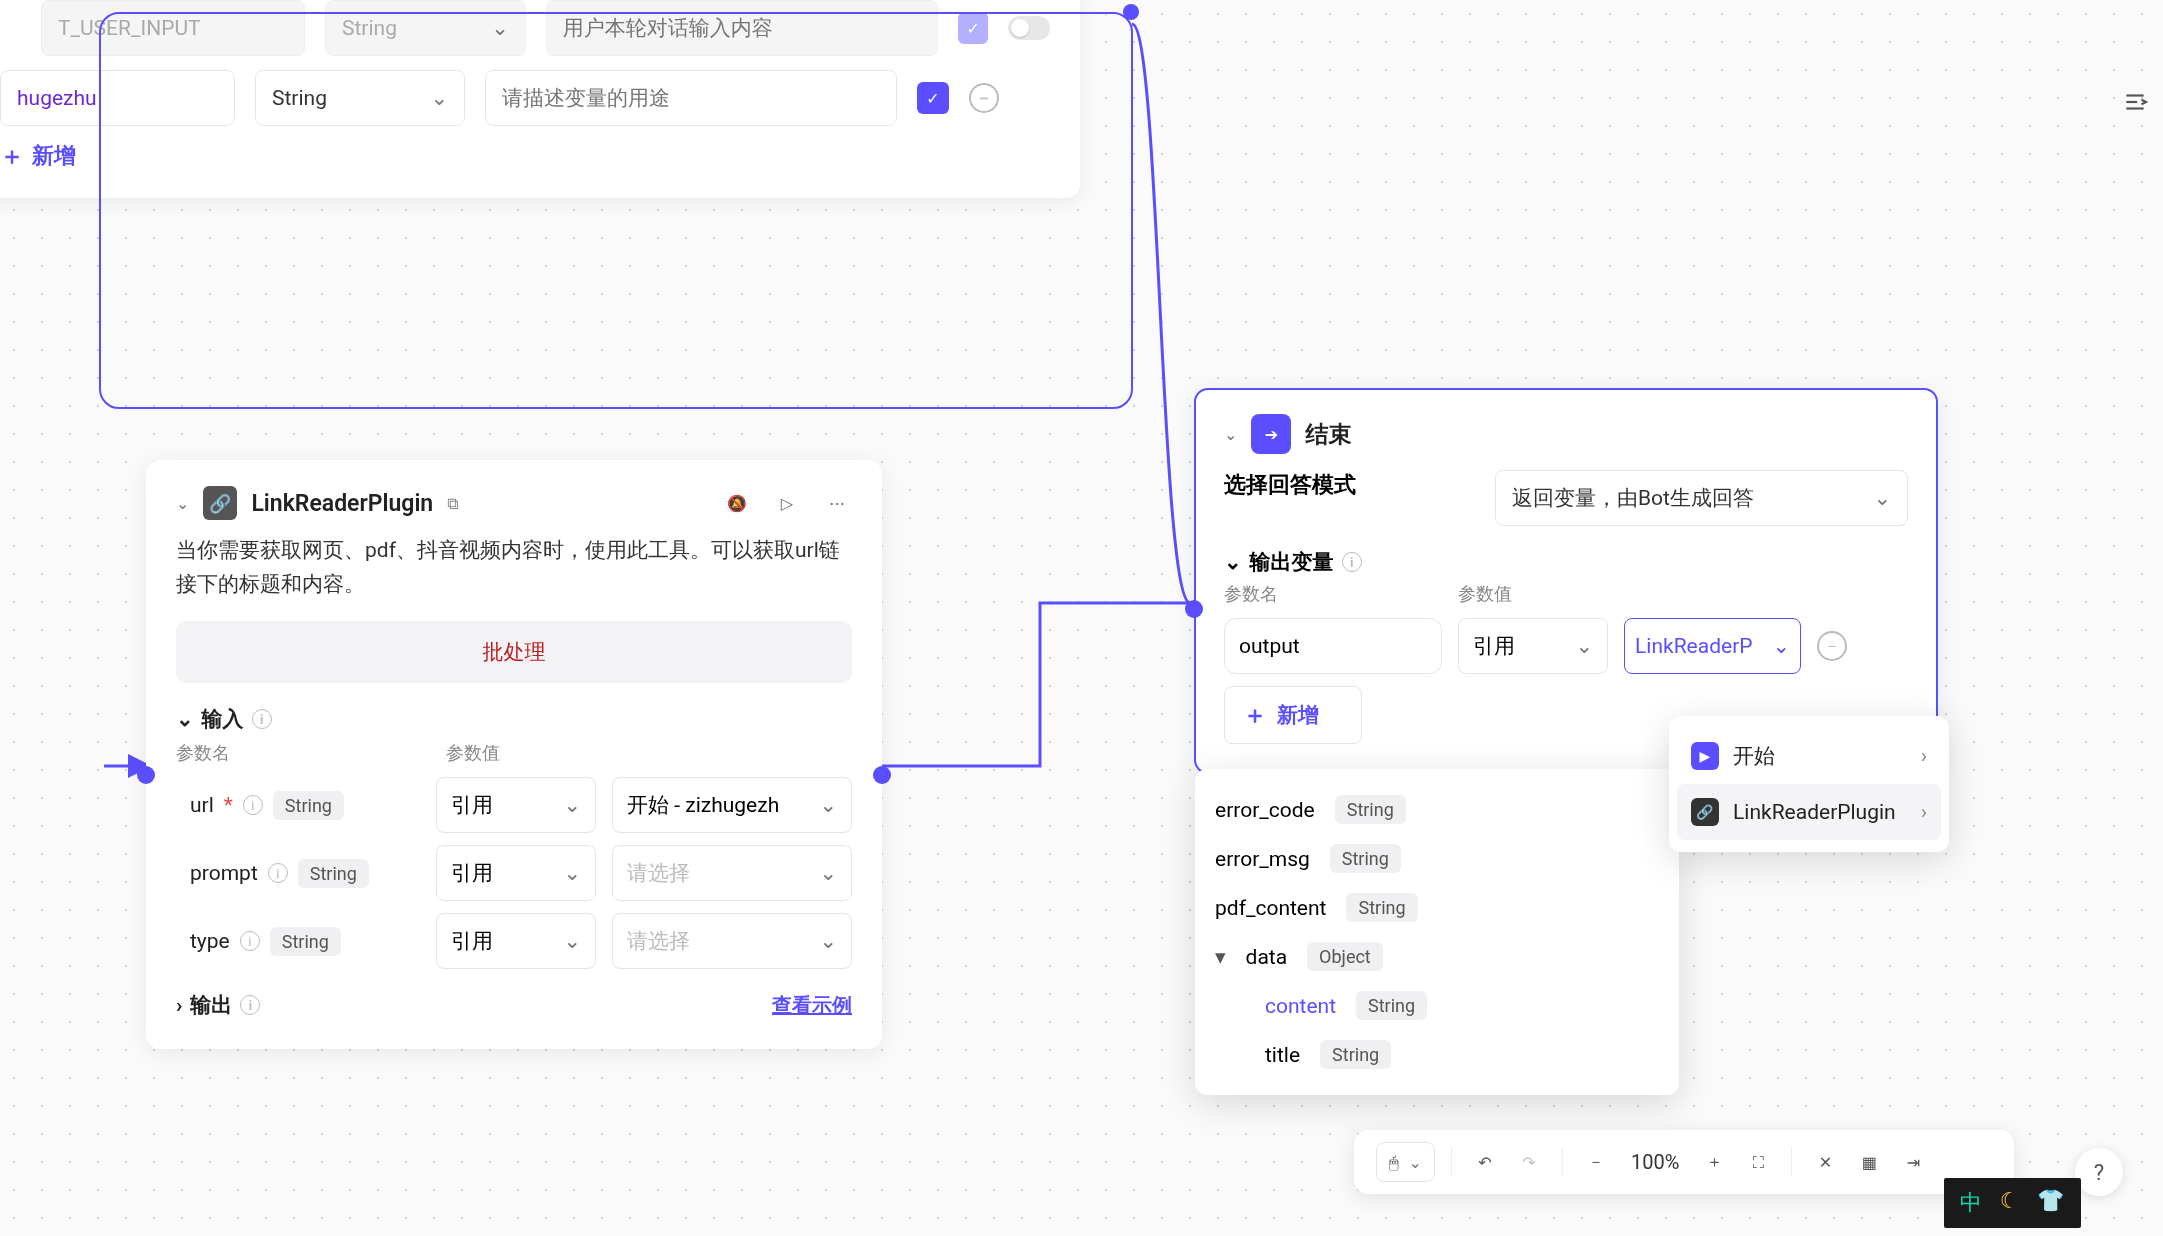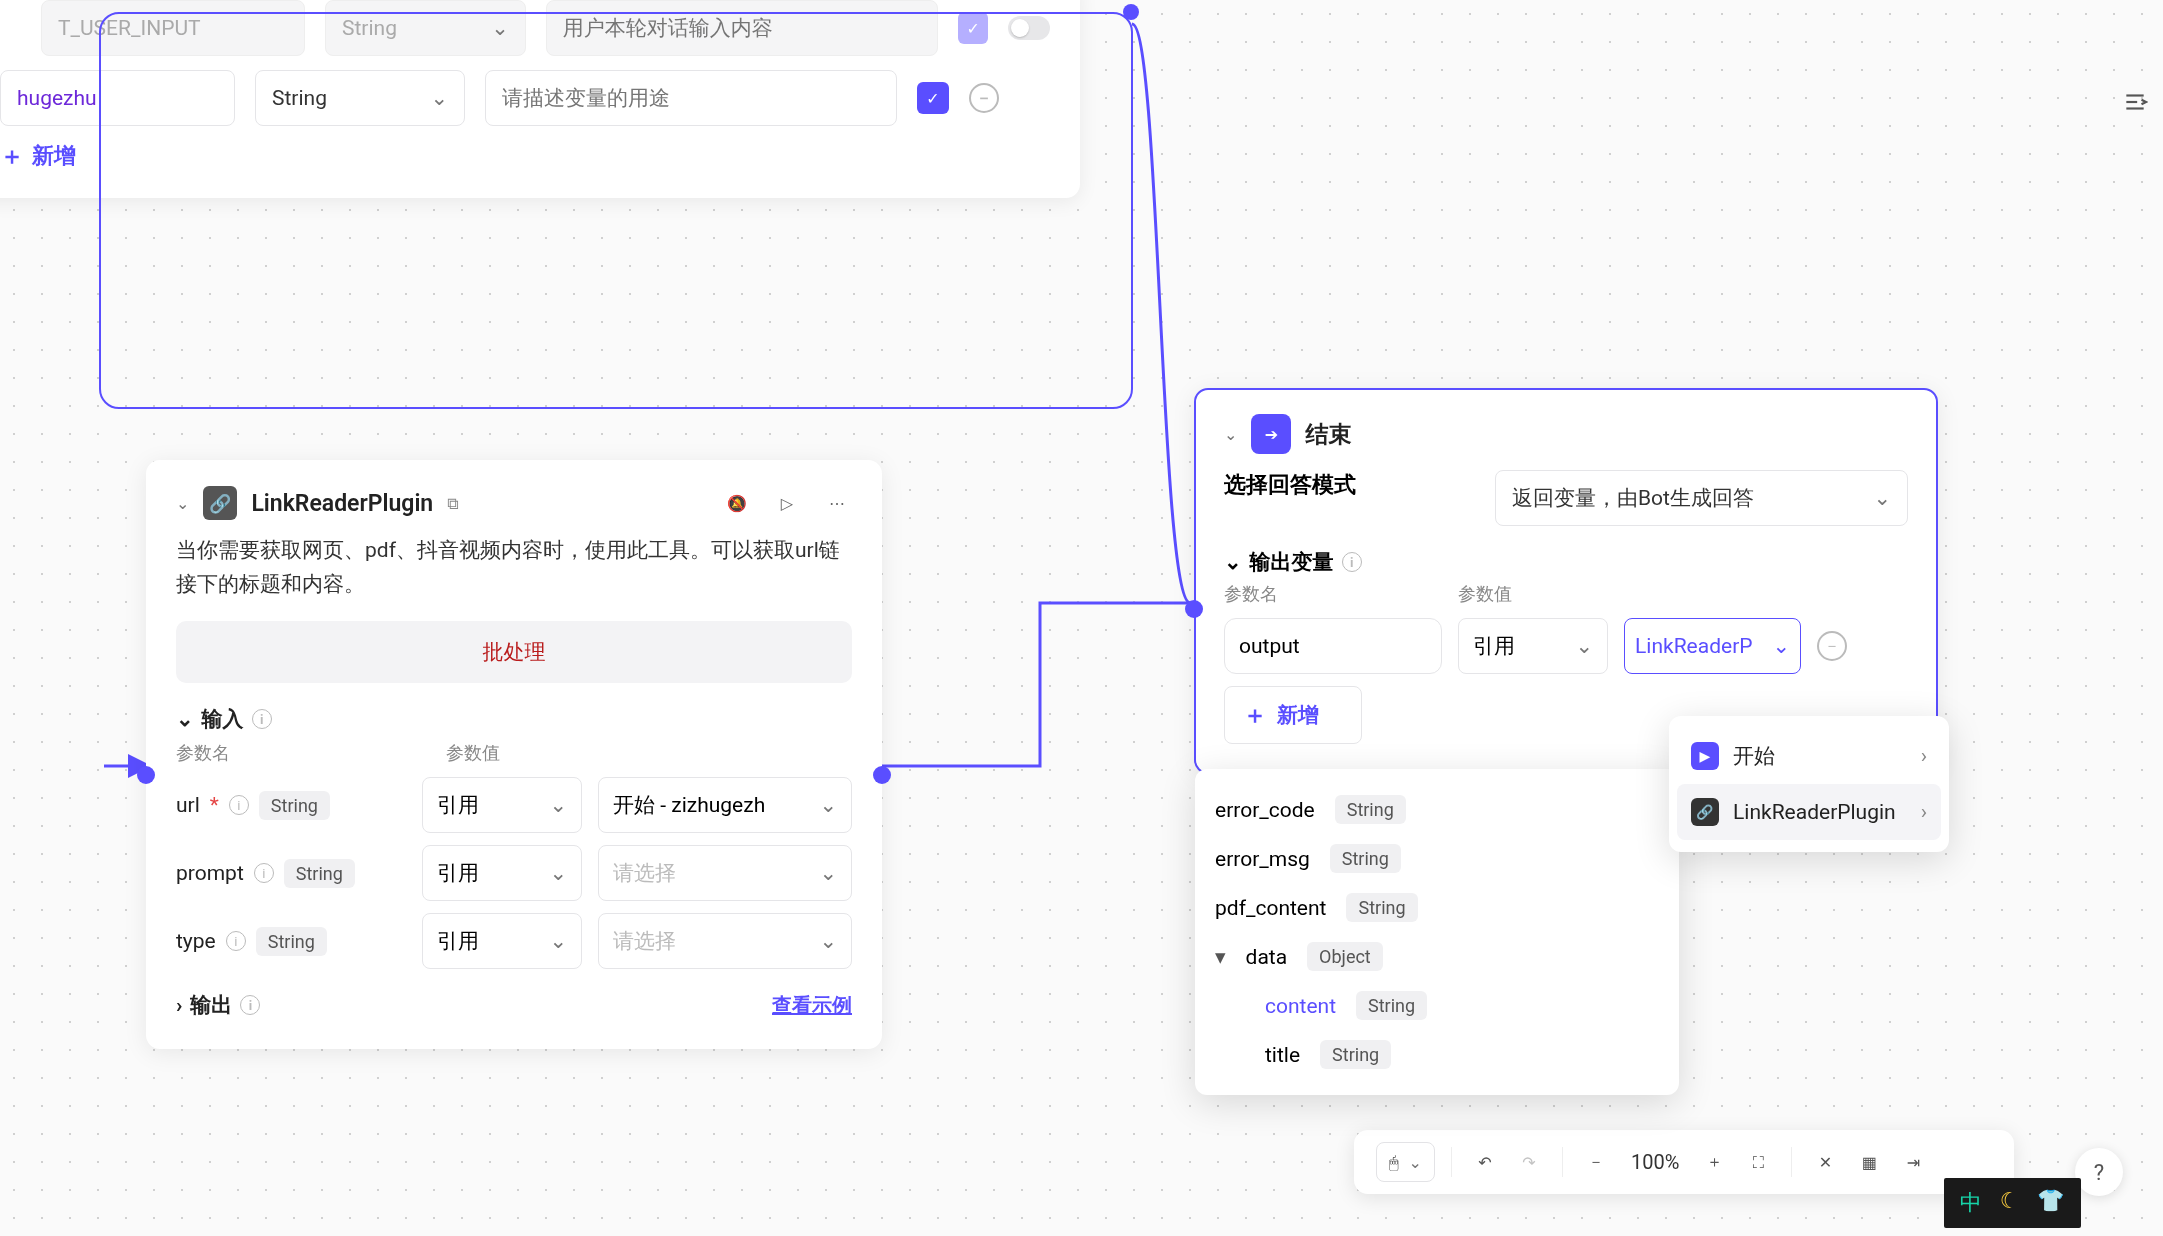--- a/index.html
+++ b/index.html
@@ -104,21 +104,21 @@
   display:flex; align-items:center; gap:8px; font-size:21px; font-weight:700; color:#222;
 }
 .sec-hdr .chev-toggle { transform: none; }
 .info-circ {
   width:20px; height:20px; border-radius:50%; border:1.5px solid #bbb; color:#bbb; font-size:13px;
   display:inline-flex; align-items:center; justify-content:center;
 }
 .subhdr-row { display:flex; gap:40px; font-size:18px; color:#888; margin: 8px 0 12px 0;}
 .param-grid { display:flex; flex-direction:column; gap:12px;}
 .param-row { display:flex; align-items:center; gap:16px;}
-.param-name { width: 230px; display:flex; align-items:center; gap:10px; font-size:21px; color:#222;}
+.param-name { width: 230px; display:flex; align-items:center; gap:10px; font-size:21px; color:#222;margin-left:14px;}
 .req { color:#e54545; }
 .badge {
   background:#f0f0f2; color:#555; font-size:18px; padding:4px 12px; border-radius:6px;
 }
 .sel-sm {
   flex:0 0 160px; height:56px; border:1.5px solid #e5e5e8; border-radius:8px;
   display:flex; align-items:center; justify-content:space-between; padding:0 14px; font-size:21px;
 }
 .sel-lg {
   flex:1; height:56px; border:1.5px solid #e5e5e8; border-radius:8px;

